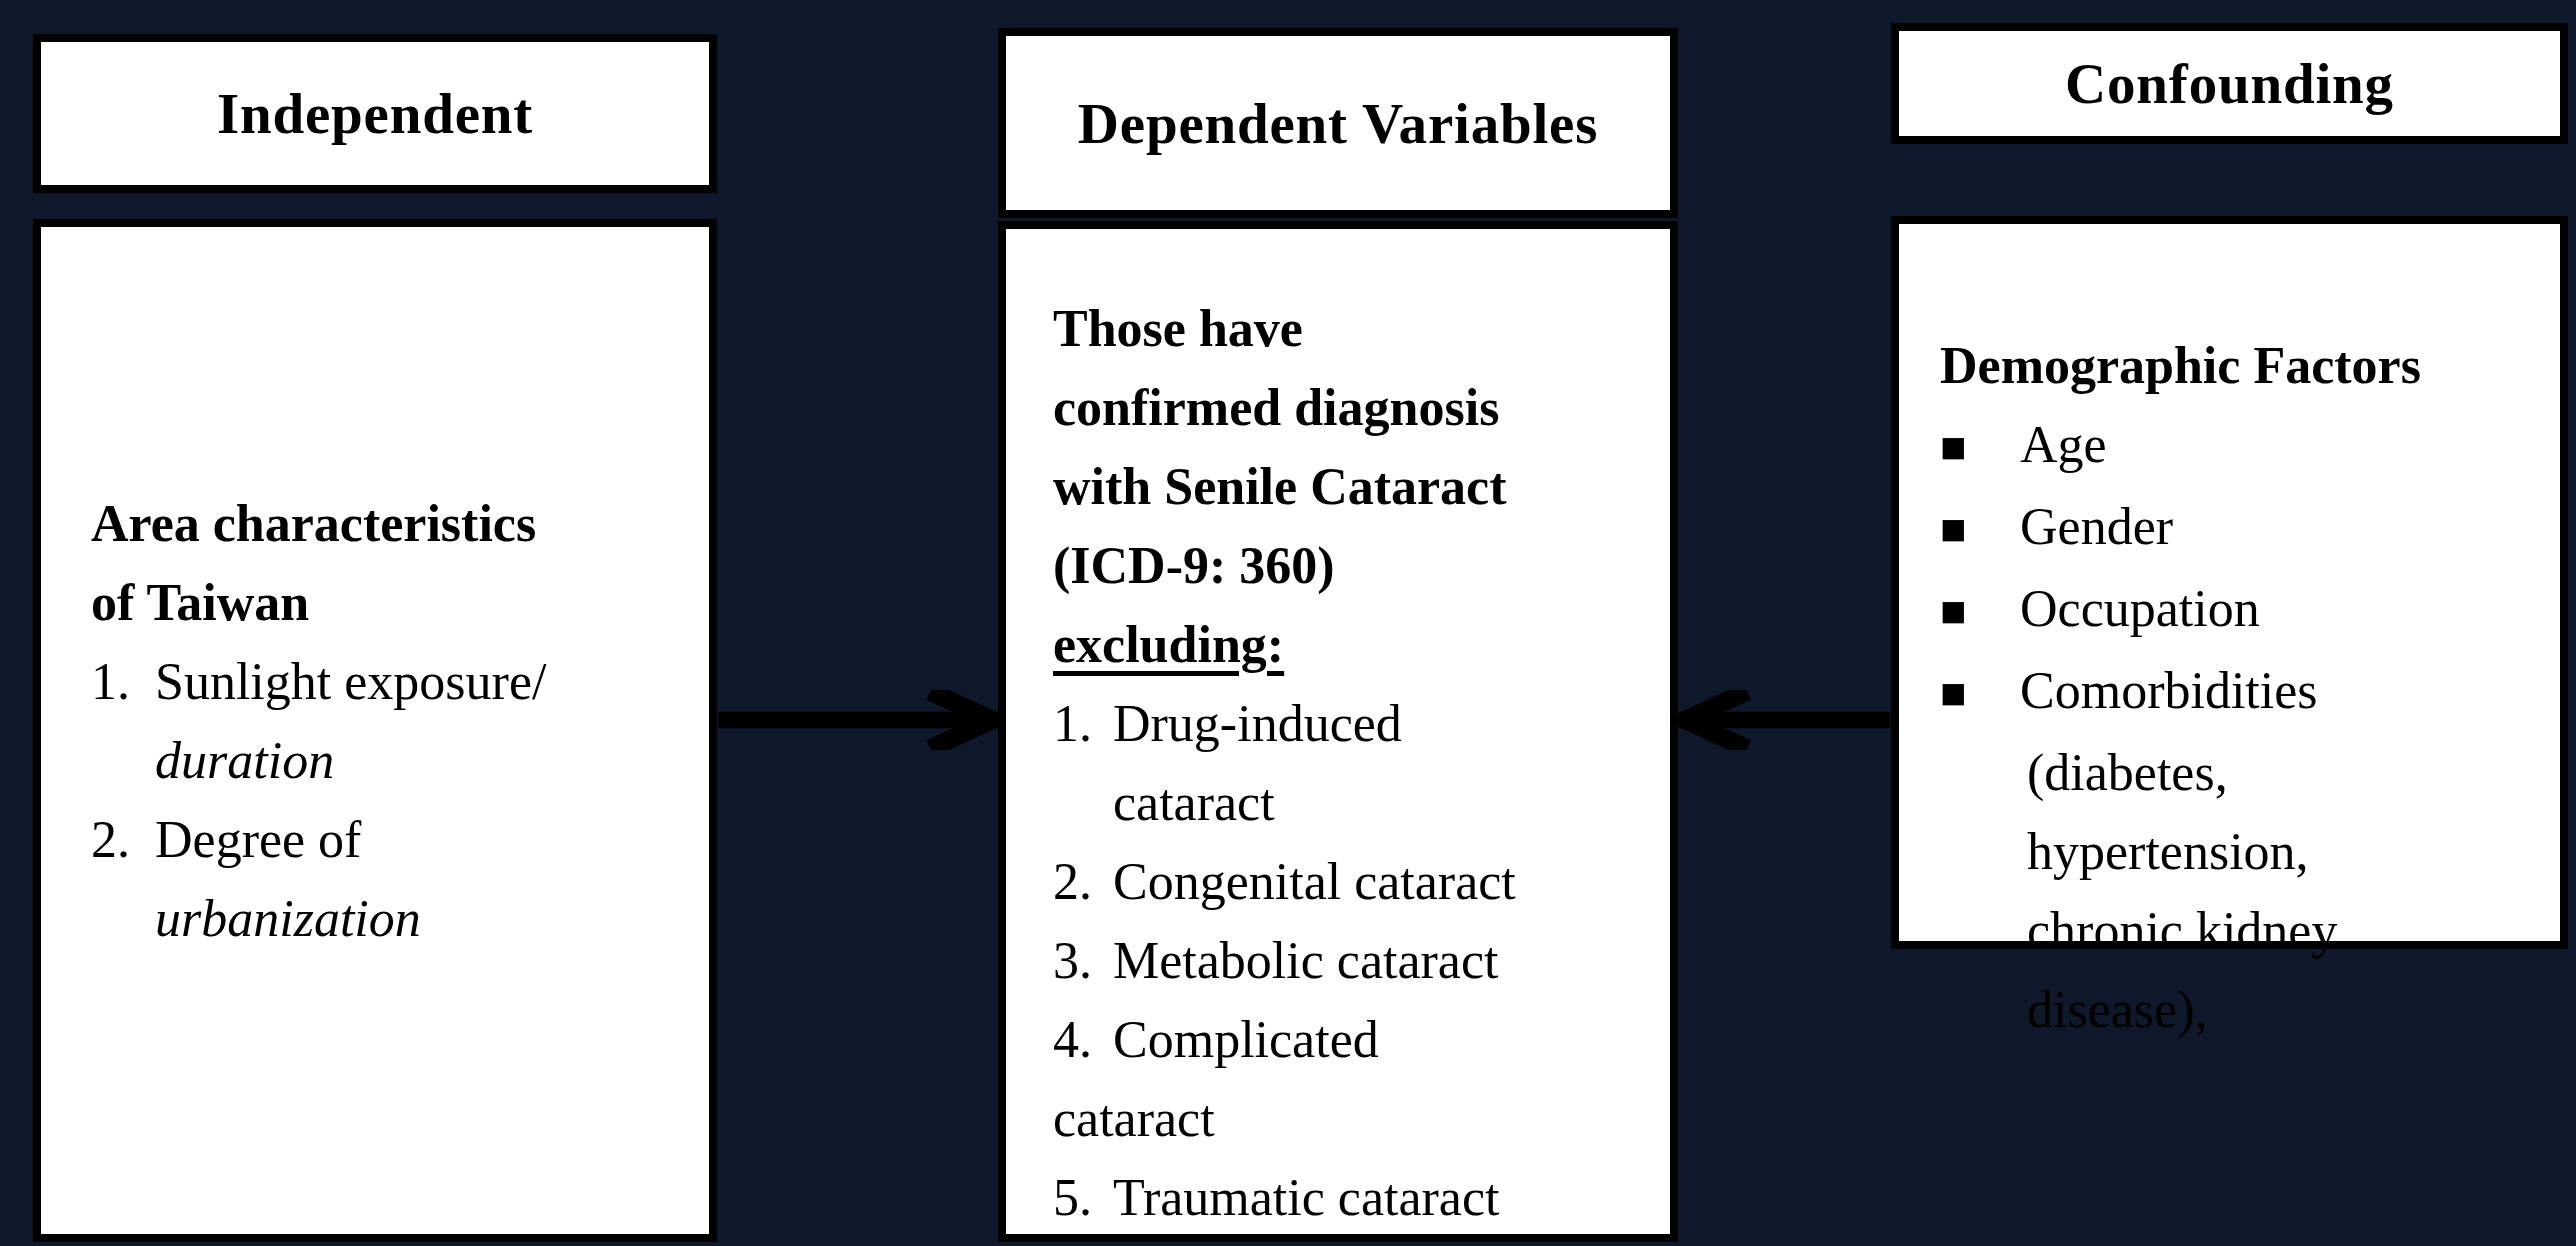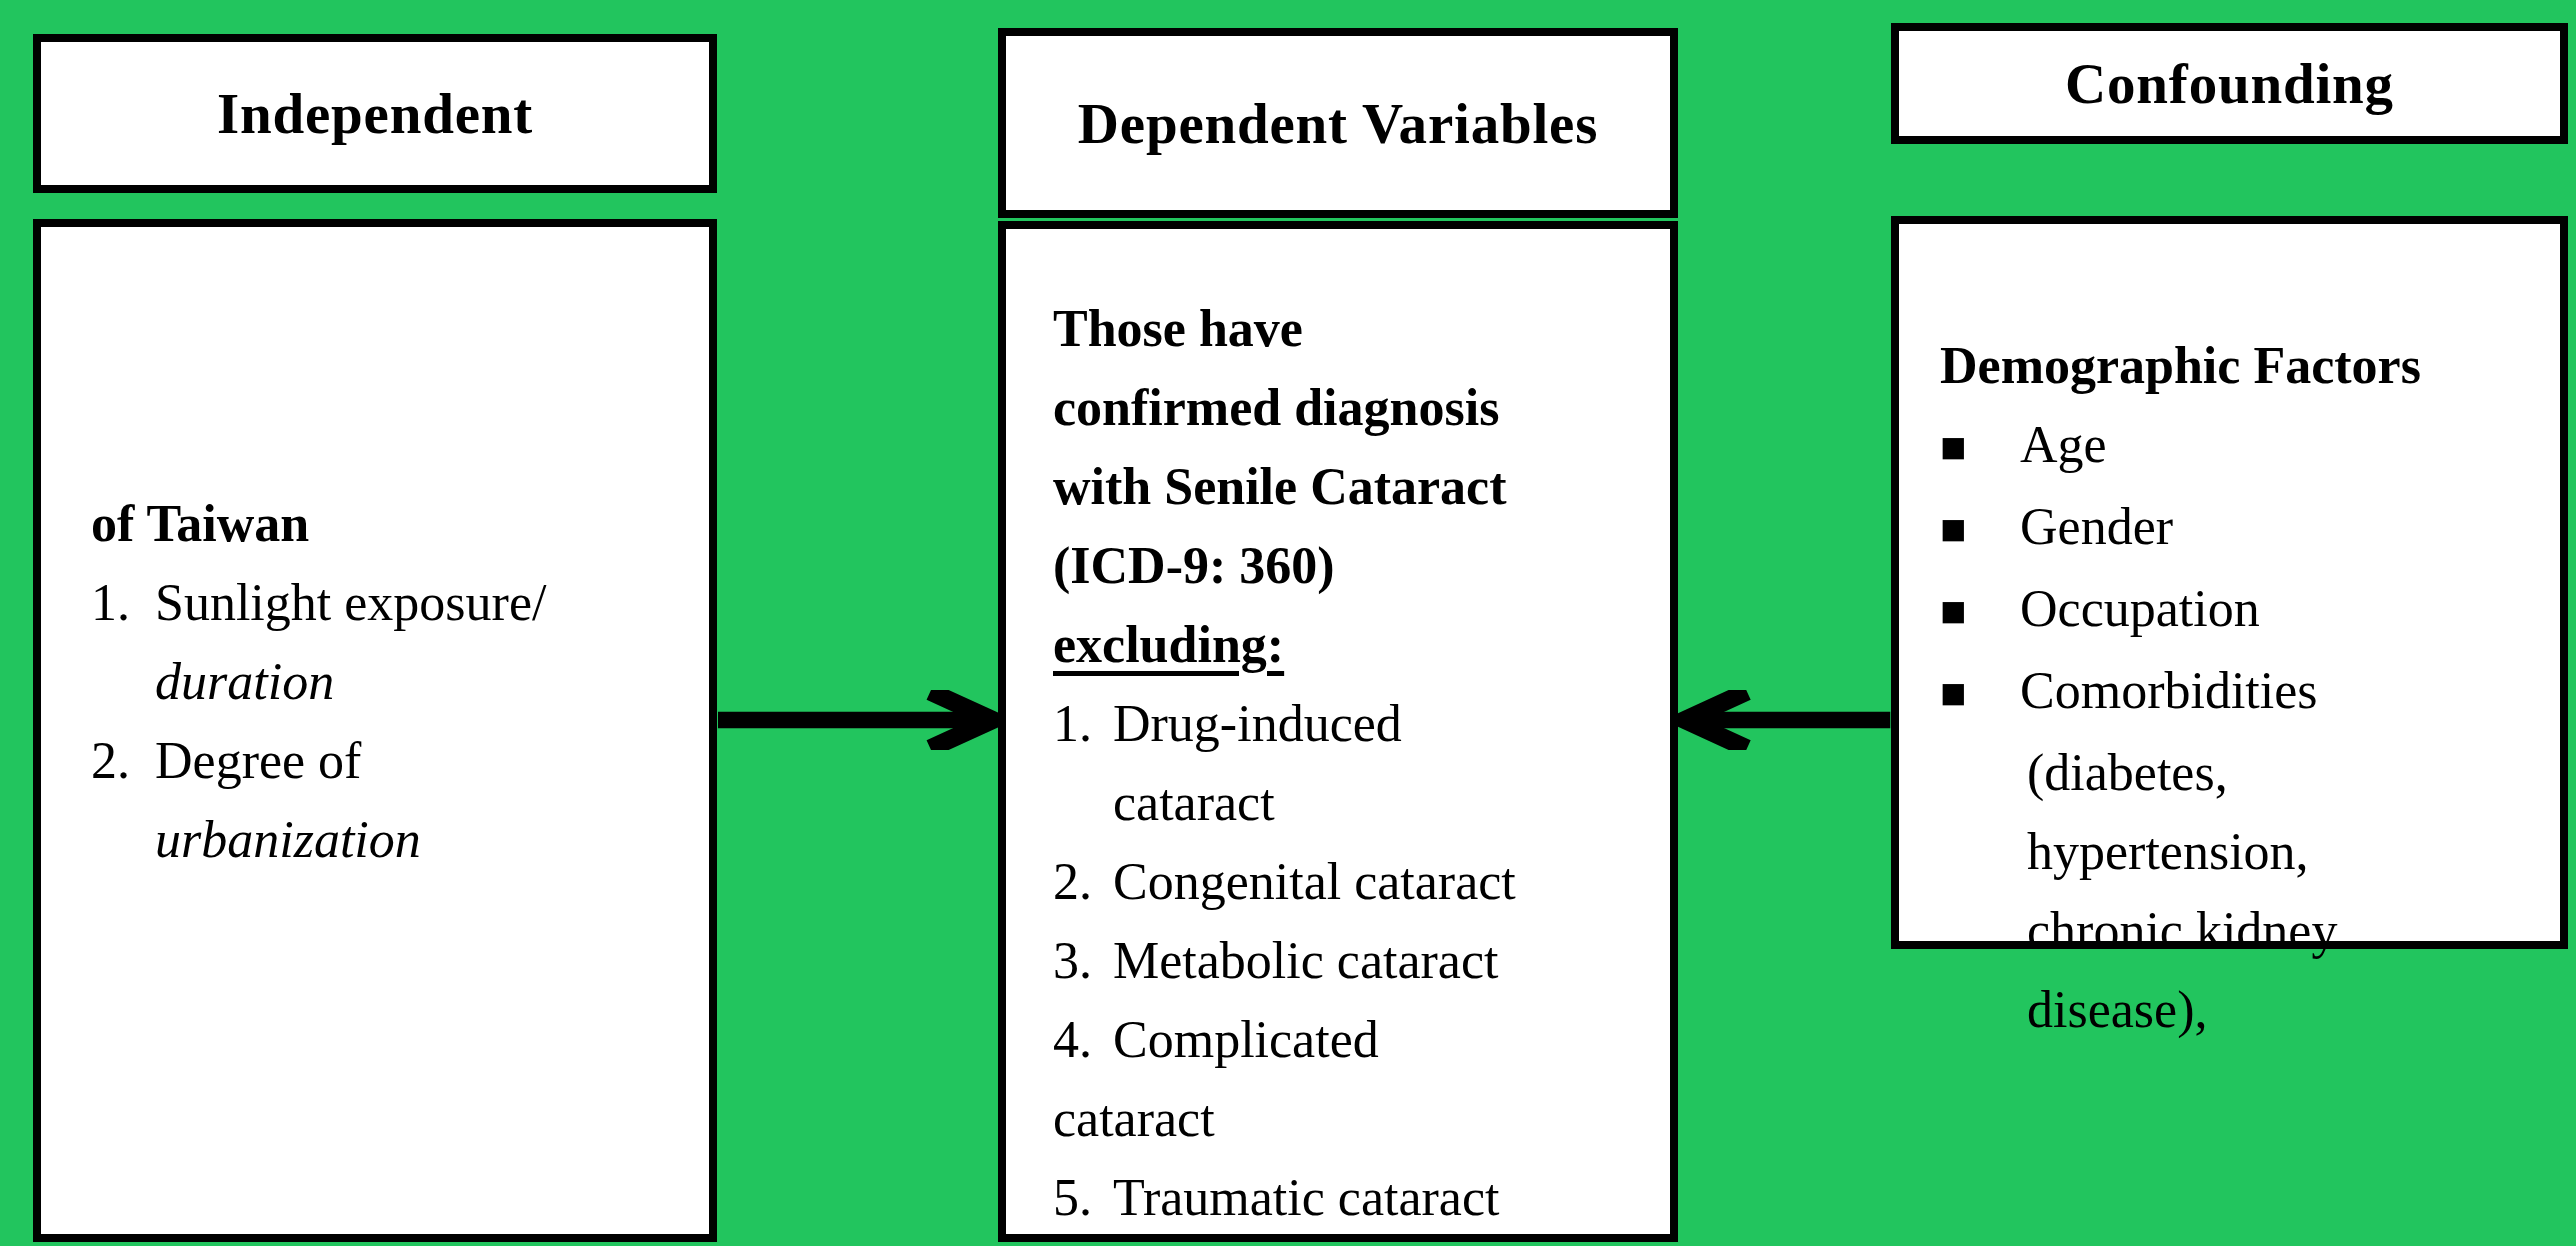--- a/index.html
+++ b/index.html
@@ -1,18 +1,18 @@
 <!DOCTYPE html>
 <html style="font-size:12px"><head>
 <meta charset="utf-8">
 <style>
   * { margin:0; padding:0; box-sizing:border-box; }
   html,body { background:#ffffff; }
   body { font-family:"Liberation Serif","DejaVu Serif",serif; color:#000; }
-  .canvas { position:relative; width:2576px; height:1246px; background:#22c55e; overflow:hidden; }
+  .canvas { position:relative; width:2576px; height:1246px; background:#0f172a; overflow:hidden; }
 
   .box { position:absolute; border:8.3px solid #000; background:#fff; }
 
   
   .hbox { display:flex; align-items:center; justify-content:center; }
   .hbox .hdr { font-weight:bold; font-size:57px; letter-spacing:0.8px; white-space:nowrap; }
   #hdr-left  { left:33px;   top:34px; width:684px; height:159px; }
   #hdr-mid   { left:998px; top:28px; width:680px; height:190px; }
   #hdr-right { left:1891px; top:22.7px; width:677px; height:121px; }
 
@@ -47,20 +47,21 @@
     <span class="hdr">Independent</span>
   </div>
   <div class="box hbox" id="hdr-mid">
     <span class="hdr">Dependent Variables</span>
   </div>
   <div class="box hbox" id="hdr-right">
     <span class="hdr">Confounding</span>
   </div>
 
   <div class="box" id="body-left">
+    <div class="line bold"><span class="txt">Area characteristics</span></div>
     <div class="line bold"><span class="txt">of Taiwan</span></div>
     <div class="line"><span class="num">1.</span><span class="txt">Sunlight exposure/</span></div>
     <div class="line cont-l"><span class="txt">duration</span></div>
     <div class="line"><span class="num">2.</span><span class="txt">Degree of</span></div>
     <div class="line cont-l"><span class="txt">urbanization</span></div>
   </div>
 
   <div class="box" id="body-mid">
     <div class="line bold"><span class="txt">Those have</span></div>
     <div class="line bold"><span class="txt">confirmed diagnosis</span></div>

